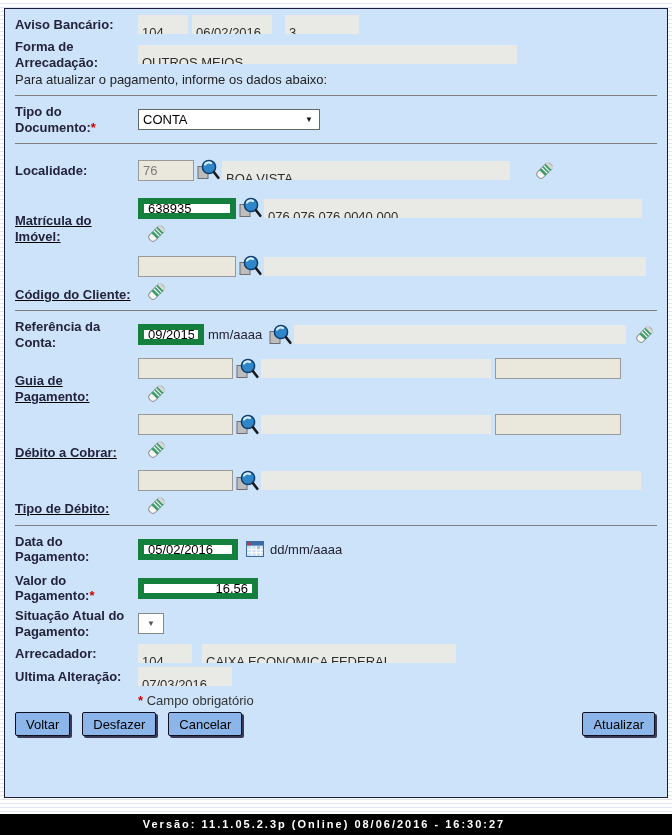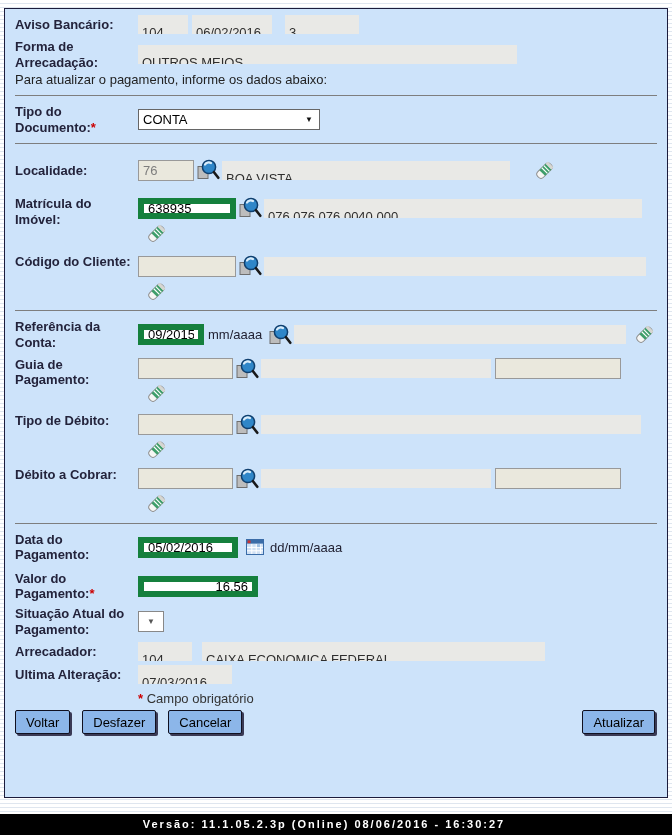--- a/index.html
+++ b/index.html
@@ -8,21 +8,21 @@
     background:repeating-linear-gradient(to bottom,#ffffff 0px,#ffffff 3px,#dfe6ef 3px,#dfe6ef 4px);}
   .container{position:absolute;left:4px;right:4px;top:8px;height:790px;box-sizing:border-box;
     background:#cde3fa;border:1px solid #1c1c3c;padding:6px 10px;}
   .titlebar{height:26px;border:2px solid #1a1a40;border-radius:12px 12px 3px 3px;
     background:repeating-linear-gradient(to bottom,#7cb0e4 0px,#7cb0e4 2px,#6da0d4 2px,#6da0d4 4px);
     display:flex;align-items:center;padding-left:24px;margin-bottom:15px;position:relative;}
   .titlebar::before{content:"";position:absolute;left:14px;top:1px;bottom:1px;width:1px;
     background:rgba(255,255,255,.85);}
   .title-text{font-size:13px;letter-spacing:3px;color:#10102c;}
   .row{display:flex;align-items:center;margin-bottom:5px;}
-  .row.top{align-items:flex-start;}
+  .row.top{align-items:flex-end;text-decoration:underline;}
   .lbl{flex:0 0 123px;width:123px;font-weight:bold;font-size:13px;color:#23233b;line-height:1.2;}
   .req{color:#cc0000;font-weight:bold;}
   .flat{background:#e9e9e6;height:19px;line-height:19px;font-size:13px;color:#2e2e2e;
     padding:8px 4px;box-sizing:border-box;white-space:nowrap;overflow:hidden;}
   .ro-input,.txt-input{height:21px;box-sizing:border-box;font-size:13px;font-family:inherit;padding:1px 4px;}
   .ro-input{background:#eae8dd;border:1px solid #999;color:#7d7d7d;}
   .txt-input{background:#fff;border:6px solid #15803d;color:#000;}
   .txt-input.right{text-align:right;}
   .line{display:flex;align-items:center;}
   .line2{margin-top:2px;padding-left:6px;height:22px;}
@@ -40,21 +40,21 @@
   .btn{background:#8cb6e9;border:1px solid #101020;box-shadow:2px 2px 0 #3a3a55;font-size:13px;
     font-family:inherit;color:#000;padding:2px 10px;border-radius:2px;margin-right:12px;cursor:pointer;height:24px;}
   .btn.last{margin-left:auto;margin-right:2px;}
   .footer-bar{position:absolute;left:0;right:0;top:814px;height:21px;background:#000000;
     color:#ffffff;font-size:11px;font-weight:bold;letter-spacing:2px;line-height:21px;
     text-align:center;padding-right:24px;box-sizing:border-box;}
   
   .w50{width:50px}.w80{width:80px}.w74{width:74px}.w379{width:379px}.w56{width:56px}
   .w288{width:288px}.w98{width:98px}.w378{width:378px}.w382{width:382px}.w66{width:66px}
   .w336{width:336px}.w95{width:95px}.w230{width:230px}.w126{width:126px}.w380{width:380px}
-  .w100{width:100px}.w120{width:120px}.w54{width:54px}.w295{width:343px}.w94{width:94px}
+  .w100{width:100px}.w120{width:120px}.w54{width:54px}.w295{width:254px}.w94{width:94px}
   .gap4{margin-left:4px}.gap8{margin-left:8px}.gap13{margin-left:13px}.gap10{margin-left:10px}
   .gap24{margin-left:24px}
 </style>
 </head>
 <body>
 
 <svg width="0" height="0" style="position:absolute">
   <defs>
     <g id="ic-mag">
       <rect x="2" y="8.5" width="10" height="12" fill="#bdbdbd" stroke="#6e6e6e" stroke-width="1"></rect>
@@ -209,54 +209,54 @@
       <div class="line line2">
         <span class="icon-btn">
             <svg width="21" height="21" viewBox="0 0 20 20">
               <use href="#ic-eraser"></use>
             </svg>
           </span>
       </div>
     </div>
   </div>
 
+  <div class="row top" style="margin-bottom:8px">
+    <div class="lbl"><span>Débito a Cobrar:</span></div>
+    <div>
+      <div class="line">
+        <input class="ro-input w95" value="" style="">
+        <span class="icon-btn">
+            <svg width="24" height="24" viewBox="0 0 24 24">
+              <use href="#ic-mag"></use>
+            </svg>
+          </span>
+        <div class="flat w230"></div>
+        <input class="ro-input w126 gap4" value="" style="">
+      </div>
+      <div class="line line2">
+        <span class="icon-btn">
+            <svg width="21" height="21" viewBox="0 0 20 20">
+              <use href="#ic-eraser"></use>
+            </svg>
+          </span>
+      </div>
+    </div>
+  </div>
+
   <div class="row top" style="margin-bottom:6px">
     <div class="lbl"><span>Tipo de Débito:</span></div>
     <div>
       <div class="line">
         <input class="ro-input w95" value="" style="">
         <span class="icon-btn">
             <svg width="24" height="24" viewBox="0 0 24 24">
               <use href="#ic-mag"></use>
             </svg>
           </span>
         <div class="flat w380"></div>
-      </div>
-      <div class="line line2">
-        <span class="icon-btn">
-            <svg width="21" height="21" viewBox="0 0 20 20">
-              <use href="#ic-eraser"></use>
-            </svg>
-          </span>
-      </div>
-    </div>
-  </div>
-
-  <div class="row top" style="margin-bottom:8px">
-    <div class="lbl"><span>Débito a Cobrar:</span></div>
-    <div>
-      <div class="line">
-        <input class="ro-input w95" value="" style="">
-        <span class="icon-btn">
-            <svg width="24" height="24" viewBox="0 0 24 24">
-              <use href="#ic-mag"></use>
-            </svg>
-          </span>
-        <div class="flat w230"></div>
-        <input class="ro-input w126 gap4" value="" style="">
       </div>
       <div class="line line2">
         <span class="icon-btn">
             <svg width="21" height="21" viewBox="0 0 20 20">
               <use href="#ic-eraser"></use>
             </svg>
           </span>
       </div>
     </div>
   </div>

